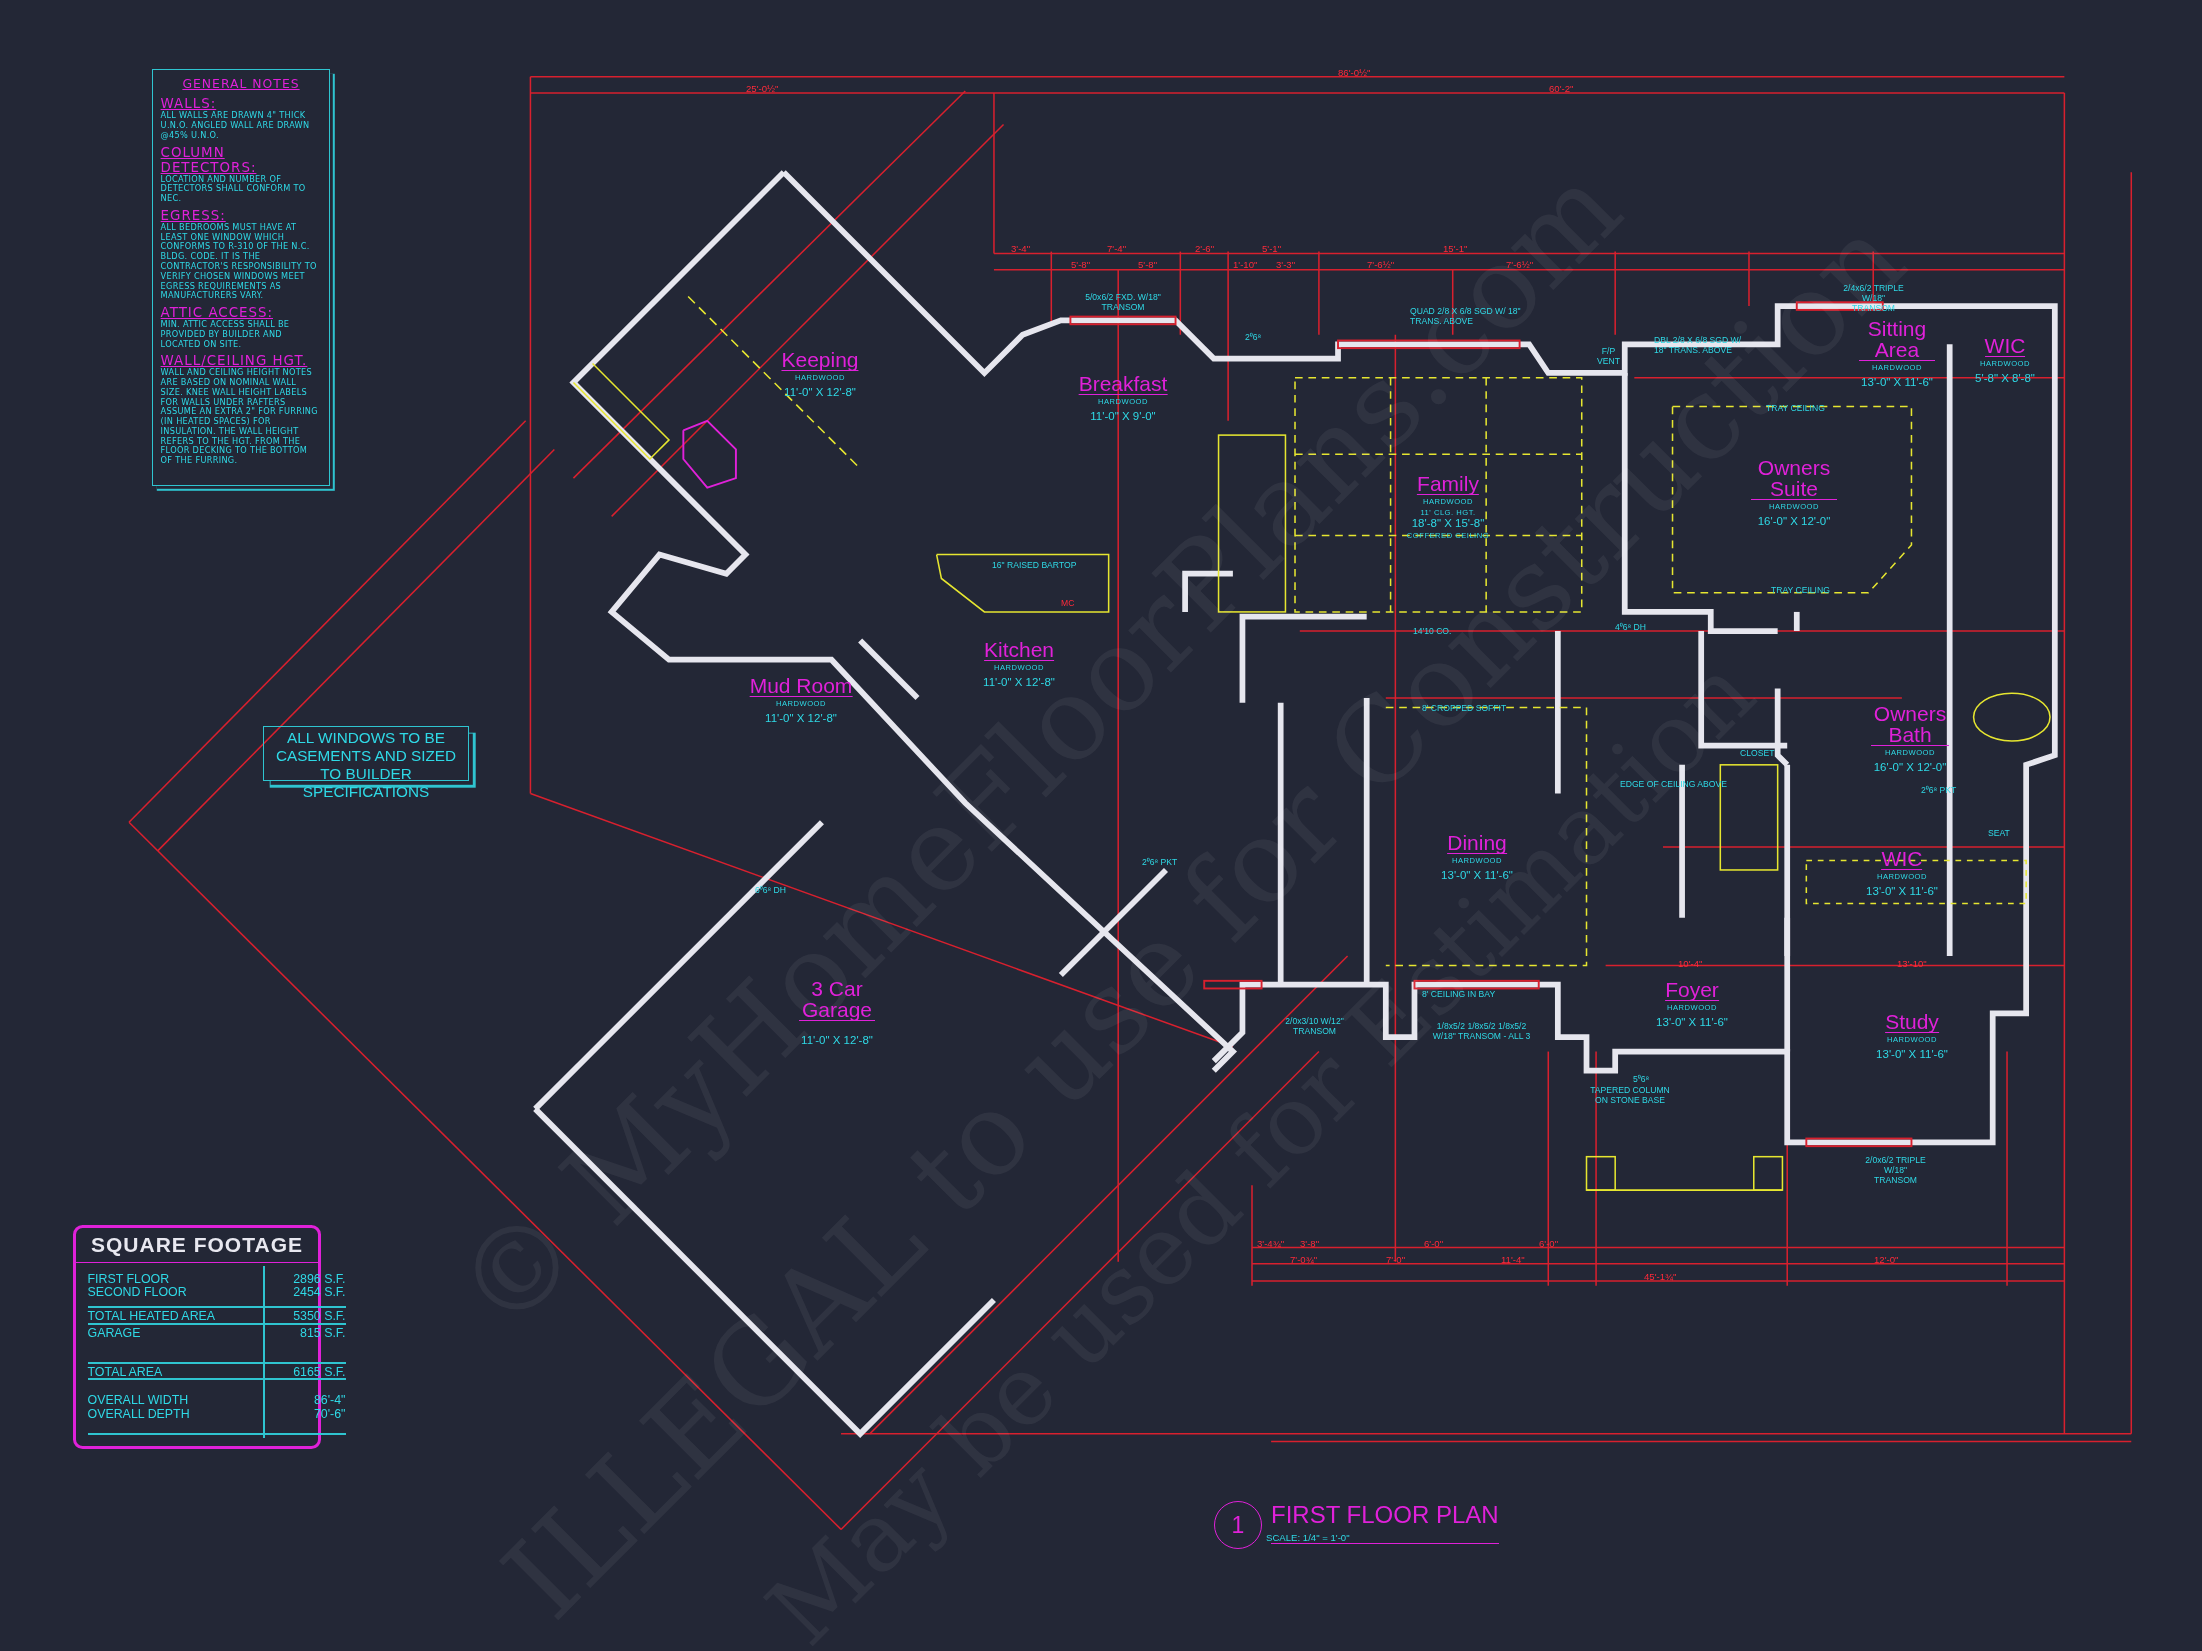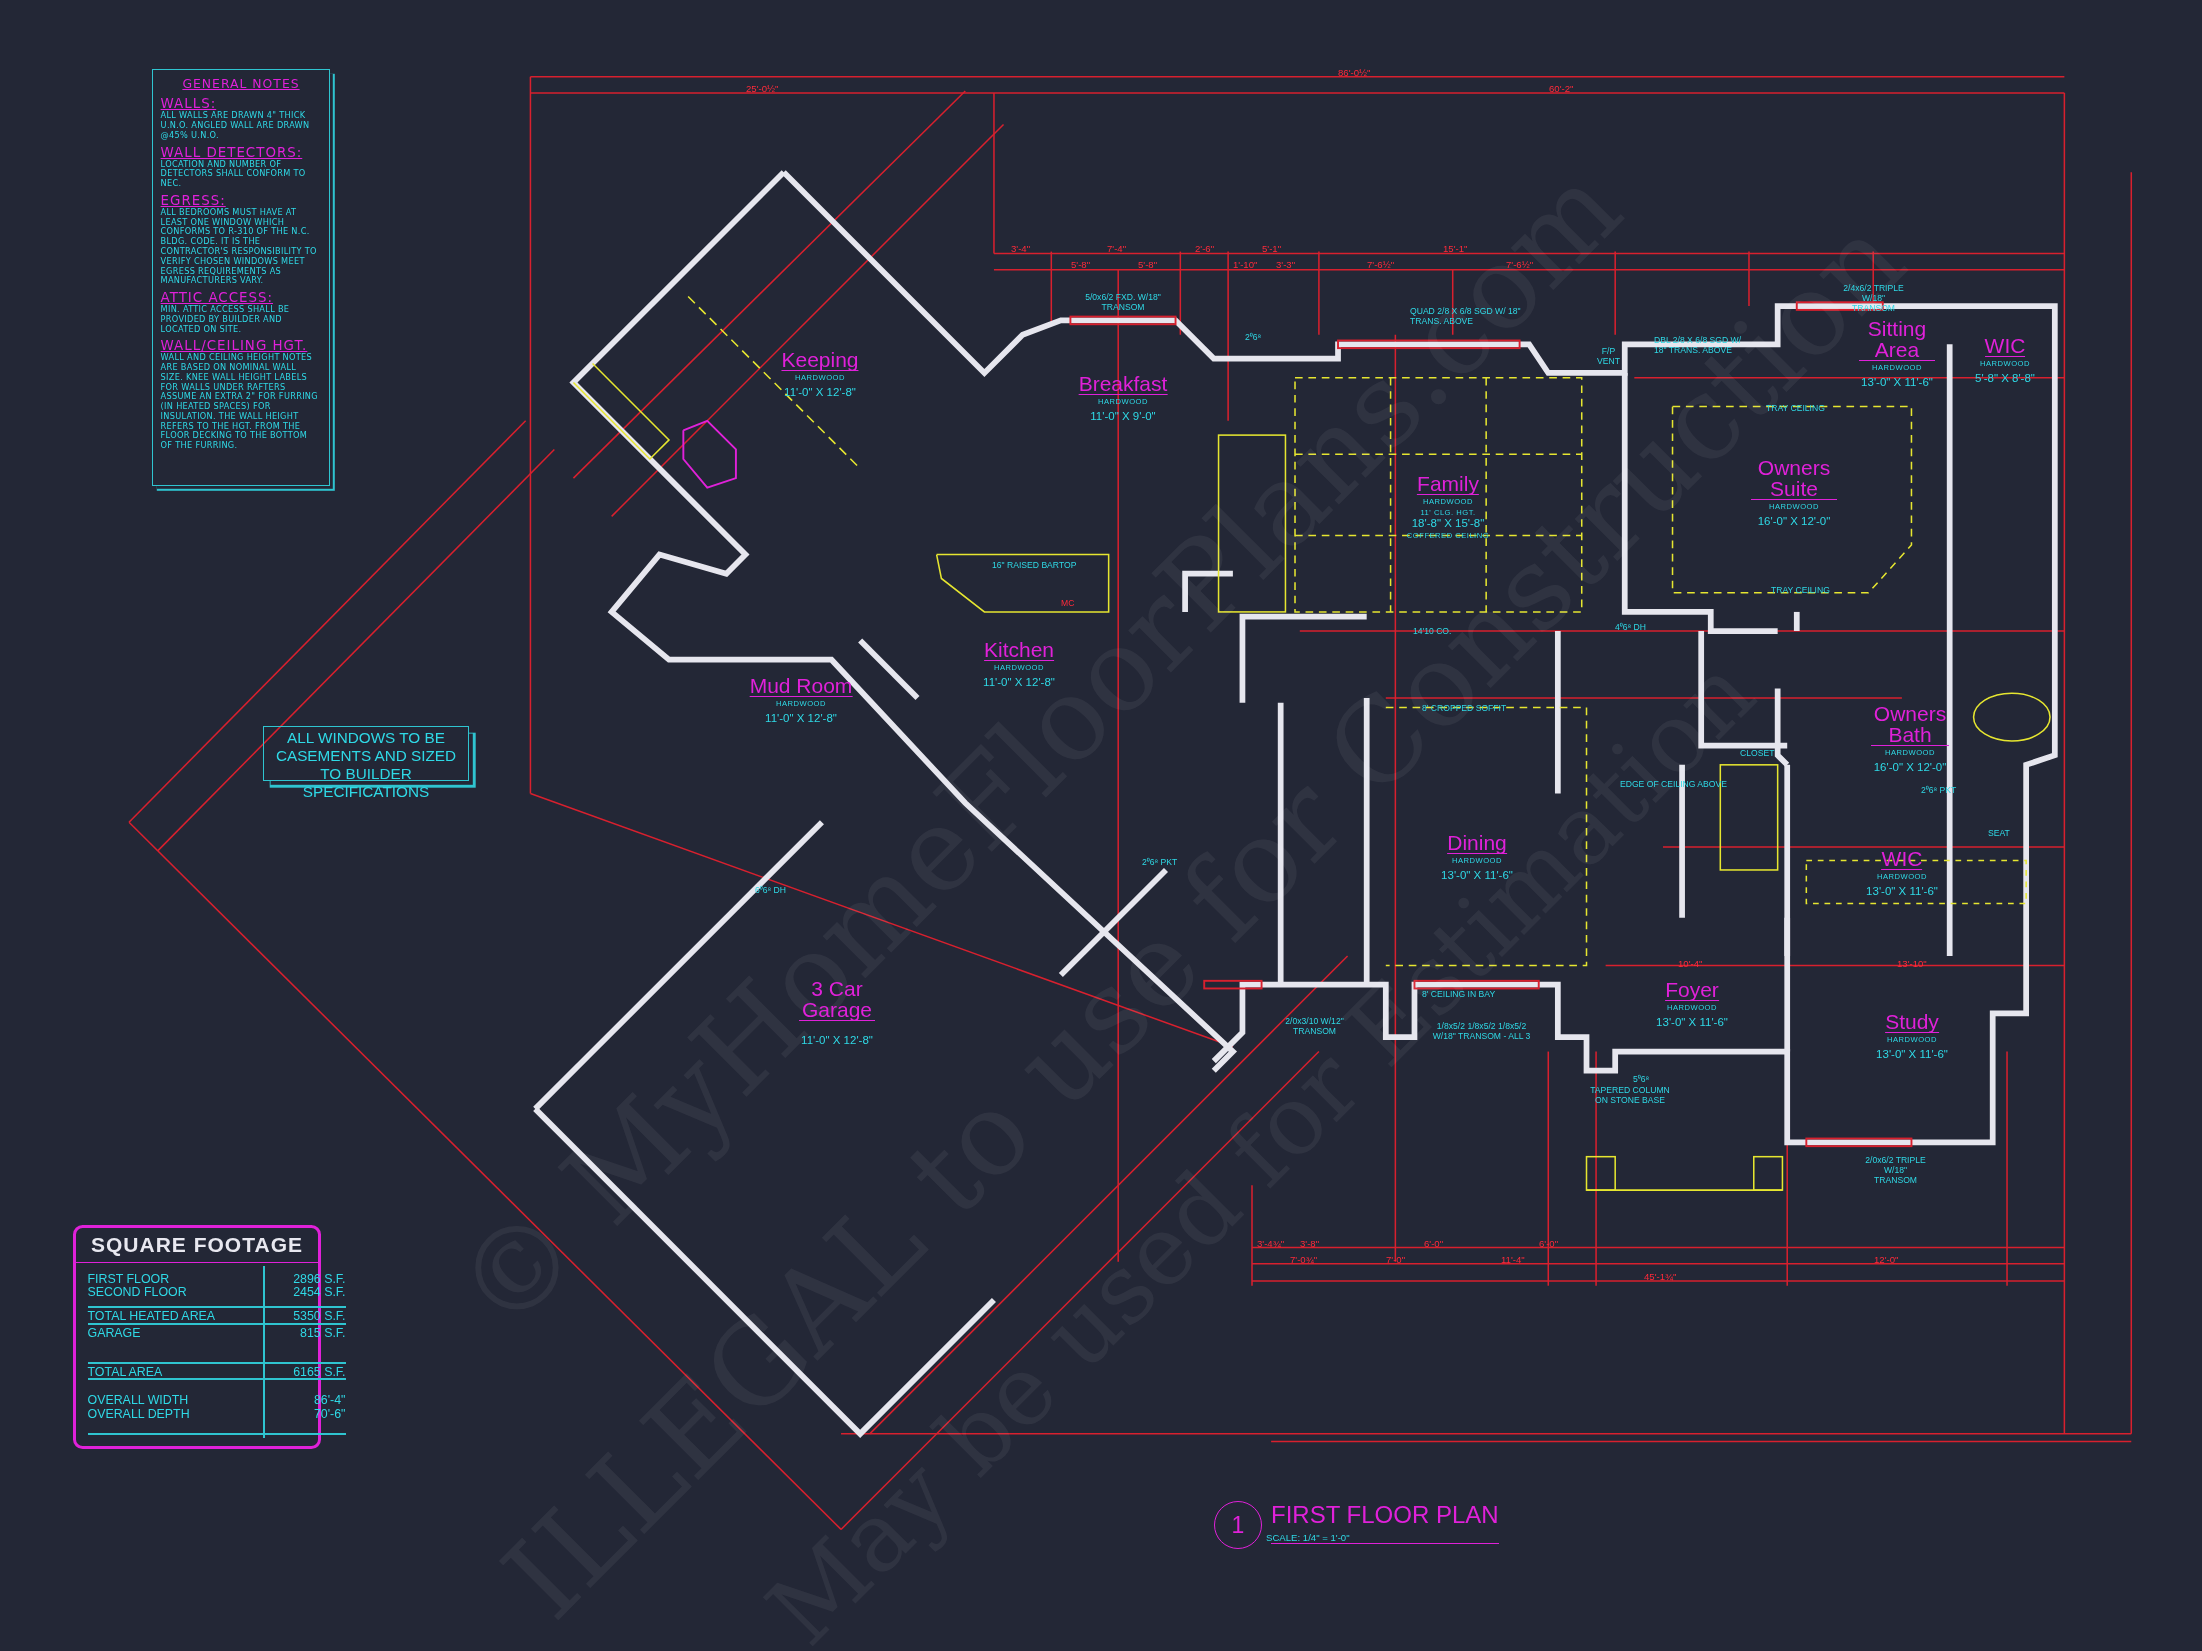--- a/index.html
+++ b/index.html
@@ -135,21 +135,21 @@
 </svg>
 
 <div class="wm" style="left:430px;top:1262px;">© MyHomeFloorPlans.com</div>
 <div class="wm" style="left:478px;top:1549px;">ILLEGAL to use for Construction</div>
 <div class="wm" style="left:746px;top:1587px;font-size:96px;">May be used for Estimation</div>
 
 <div class="abs notes">
   <div class="title">GENERAL NOTES</div>
   <div class="h">WALLS:</div>
   <div class="t">ALL WALLS ARE DRAWN 4" THICK U.N.O. ANGLED WALL ARE DRAWN @45% U.N.O.</div>
-  <div class="h">WALL DETECTORS:</div>
+  <div class="h">COLUMN DETECTORS:</div>
   <div class="t">LOCATION AND NUMBER OF DETECTORS SHALL CONFORM TO NEC.</div>
   <div class="h">EGRESS:</div>
   <div class="t">ALL BEDROOMS MUST HAVE AT LEAST ONE WINDOW WHICH CONFORMS TO R-310 OF THE N.C. BLDG. CODE. IT IS THE CONTRACTOR'S RESPONSIBILITY TO VERIFY CHOSEN WINDOWS MEET EGRESS REQUIREMENTS AS MANUFACTURERS VARY.</div>
   <div class="h">ATTIC ACCESS:</div>
   <div class="t">MIN. ATTIC ACCESS SHALL BE PROVIDED BY BUILDER AND LOCATED ON SITE.</div>
   <div class="h">WALL/CEILING HGT.</div>
   <div class="t">WALL AND CEILING HEIGHT NOTES ARE BASED ON NOMINAL WALL SIZE. KNEE WALL HEIGHT LABELS FOR WALLS UNDER RAFTERS ASSUME AN EXTRA 2" FOR FURRING (IN HEATED SPACES) FOR INSULATION. THE WALL HEIGHT REFERS TO THE HGT. FROM THE FLOOR DECKING TO THE BOTTOM OF THE FURRING.</div>
 </div>
 
 <div class="abs callout">ALL WINDOWS TO BE CASEMENTS AND SIZED TO BUILDER SPECIFICATIONS</div>

